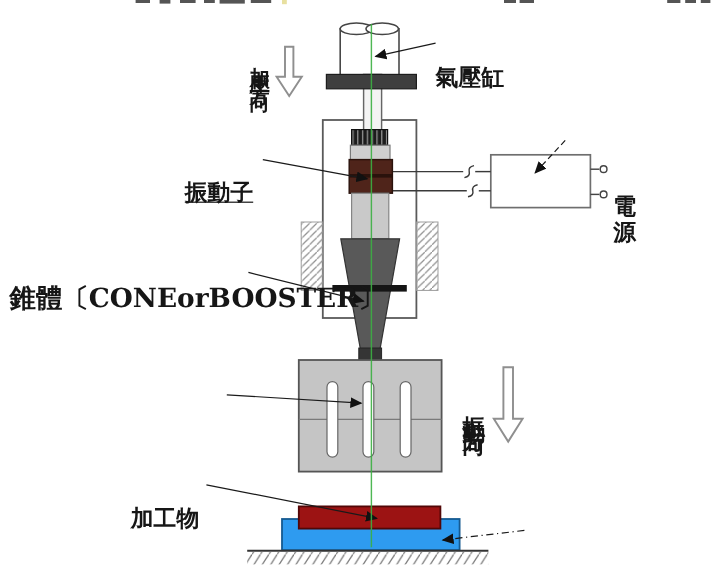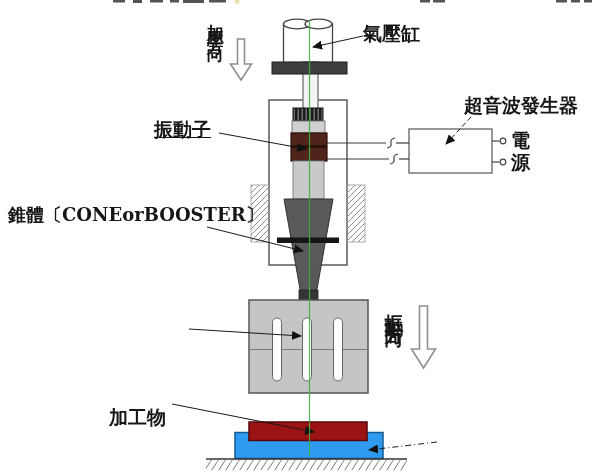--- a/index.html
+++ b/index.html
@@ -1,21 +1,21 @@
 <!DOCTYPE html>
 <html><head>
 <meta charset="utf-8">
 <style>
   html,body{margin:0;padding:0;background:#fff;}
   #stage{position:relative;width:600px;height:475px;background:#fff;overflow:hidden;
          font-family:"DejaVu Serif","Liberation Serif",serif;}
   #stage svg{position:absolute;left:0;top:0;}
   .lbl{position:absolute;font-weight:bold;color:#161616;white-space:nowrap;
-       font-size:19px;line-height:1.05;}
-  .lbl.small{font-size:18px;}
+       font-size:19px;line-height:1.05;margin-top:32px;}
+  .lbl.small{font-size:22px;}
   .vert{writing-mode:vertical-rl;text-orientation:upright;}
   .vert.pressure{letter-spacing:7px;font-size:17px;}
   .vert.vibration{letter-spacing:5px;font-size:19px;}
   .power-col{display:flex;flex-direction:column;line-height:22px;}
 </style>
 </head>
 <body>
 
 <div id="stage">
   <svg width="600" height="475" viewBox="0 0 600 475">
@@ -121,22 +121,21 @@
       <path d="M189,329 L301,336" marker-end="url(#ah)"></path>
       <path d="M172,404 L314,432" marker-end="url(#ah)"></path>
       <path d="M437,442 L369,450" stroke-dasharray="6,3,1,3" marker-end="url(#ah)"></path>
     </g>
 
     <line x1="309.5" y1="20" x2="309.5" y2="456" stroke-width="1.2" opacity="0.9" stroke="#3cb043"></line>
   </svg>
 
   <div class="lbl vert pressure" style="left:206px;top:10px;">加壓方向</div>
   <div class="lbl" style="left:363px;top:24px;">氣壓缸</div>
-  <div class="lbl" style="left:464px;top:96px;">超音波發生器</div>
   <div class="lbl power-col" style="left:511px;top:129px;">
     <span>電</span>
     <span>源</span>
   </div>
   <div class="lbl" style="left:154px;top:120px;text-decoration:underline;">振動子</div>
   <div class="lbl small" style="left:8px;top:206px;">錐體〔CONEorBOOSTER〕</div>
   <div class="lbl vert vibration" style="left:384px;top:299px;">振動方向</div>
-  <div class="lbl" style="left:109px;top:408px;">加工物</div>
+  <div class="lbl" style="left:109px;top:391px;">加工物</div>
 </div>
 
 </body></html>

